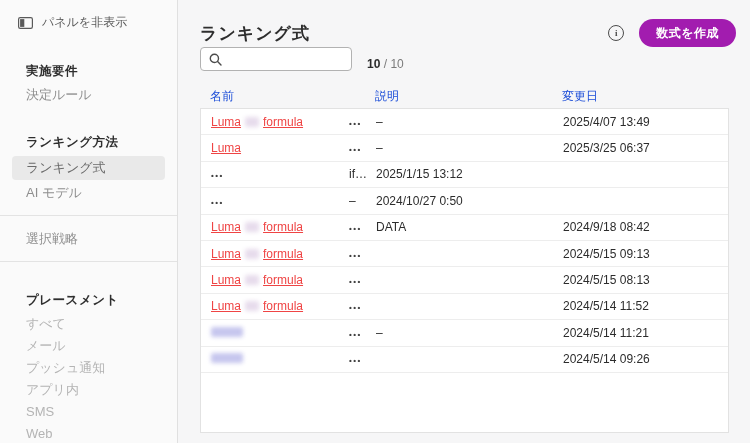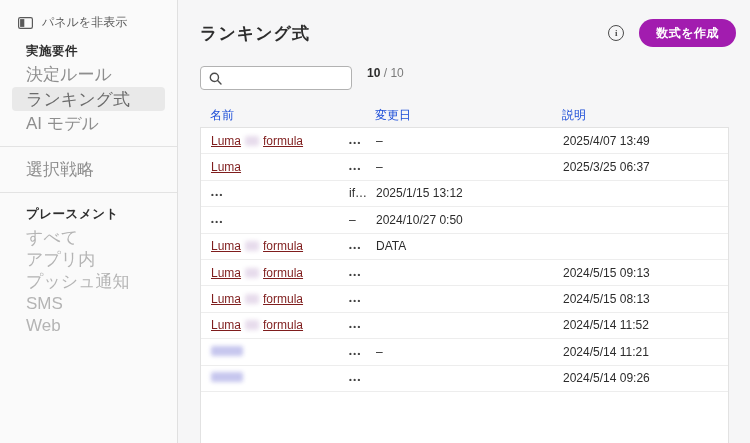--- a/index.html
+++ b/index.html
@@ -18,24 +18,24 @@
     background:#fafafa; border-right:1px solid #e0e0e0;
     overflow:hidden;
   }
   .hide-panel {
     display:flex; align-items:center; gap:9px;
     padding:14px 16px 2px 18px;
     color:#5a5a5a; font-size:12px; cursor:pointer;
   }
   .side-header {
     font-size:12.5px; font-weight:700; color:#2e2e2e;
-    margin:10px 16px 5px; padding-left:10px; letter-spacing:.5px;
+    margin:30px 16px 5px; padding-left:10px; letter-spacing:.5px;
   }
   .side-item {
-    font-size:17px; color:#8e8e8e;
+    font-size:13px; color:#8e8e8e;
     height:19px; margin:3px 12px; padding:0 14px;
     display:flex; align-items:center; border-radius:4px; cursor:pointer;
     white-space:nowrap;
   }
   .side-item.selected { background:#e9e9e9; color:#6b6b6b; height:24px; }
   .side-item.faint { color:#b4b4b4; }
   .side-divider { border-top:1px solid #e3e3e3; margin:13px 0; }
 
   
   main { flex:1; padding:0 0 0 22px; }
@@ -50,21 +50,21 @@
     display:flex; align-items:center; justify-content:center;
     font-size:9px; font-weight:700; color:#4b4b4b; cursor:pointer;
     font-family:"Liberation Serif","DejaVu Serif",serif;
   }
   .create-btn {
     background:#a21caf; color:#fff; border:none; border-radius:15px;
     height:28px; padding:0 17px; font-size:12px; font-weight:700;
     cursor:pointer; font-family:Liberation Serif, serif; letter-spacing:.5px;
   }
 
-  .toolbar { display:flex; align-items:flex-start; margin-top:19px; }
+  .toolbar { display:flex; align-items:flex-end; }
   .search-box {
     width:152px; height:24px; background:#fff;
     border:1px solid #b2b2b2; border-radius:4px;
     display:flex; align-items:center; gap:6px; padding:0 8px;
   }
   .search-box input {
     border:none; outline:none; background:transparent;
     width:100%; font-size:12px; font-family:inherit; color:#2c2c2c;
   }
   .count { margin-left:15px; font-size:12px; color:#7a7a7a; }
@@ -78,21 +78,21 @@
   }
   .thead { height:24px; font-size:12px; color:#1d4ed8; }
   .tbody {
     background:#fff; border:1px solid #e2e2e2; min-height:325px;
   }
   .trow {
     height:26.4px; border-bottom:1px solid #ededed;
     font-size:12px; color:#2c2c2c;
   }
   .row-link {
-    color:#7f1d1d; text-decoration:none; cursor:pointer;
+    color:#ef4444; text-decoration:none; cursor:pointer;
     display:inline-flex; align-items:center; gap:4px; white-space:nowrap;
   }
   .row-link .link-text { text-decoration:underline; }
   .redacted { display:inline-block; height:10px; border-radius:2px; filter:blur(2px); }
   .redacted.small { width:14px; background:#e7dcec; }
   .redacted.large { width:32px; background:#c6c6ee; }
   .dots {
     color:#404040; font-size:8px; letter-spacing:1.5px; cursor:pointer;
     font-weight:700; line-height:1;
   }
@@ -109,29 +109,31 @@
         <svg width="15" height="12" viewBox="0 0 15 12">
           <rect x="0.6" y="0.6" width="13.8" height="10.8" rx="1.6" fill="none" stroke="#5a5a5a" stroke-width="1.2"></rect>
           <rect x="2.1" y="2.1" width="4.2" height="7.8" fill="#5a5a5a"></rect>
         </svg>
       </span>
       <span>パネルを非表示</span>
     </div>
     <nav id="sidebar-nav">
         <div class="side-header">実施要件</div>
         <div class="side-item muted">決定ルール</div>
+        <div class="side-header">ランキング方法</div>
         <div class="side-item selected">ランキング式</div>
         <div class="side-item muted">AI モデル</div>
         <div class="side-divider"></div>
         <div class="side-item muted">選択戦略</div>
         <div class="side-divider"></div>
         <div class="side-header">プレースメント</div>
         <div class="side-item faint">すべて</div>
+        <div class="side-item faint">メール</div>
+        <div class="side-item faint">プッシュ通知</div>
         <div class="side-item faint">アプリ内</div>
-        <div class="side-item faint">プッシュ通知</div>
         <div class="side-item faint">SMS</div>
         <div class="side-item faint">Web</div>
       </nav>
   </aside>
 
   <main>
     <header class="page-header">
       <h1 class="page-title">ランキング式</h1>
       <div class="actions">
         <span class="info-btn">i</span>
@@ -149,22 +151,22 @@
         </span>
         <input type="text" value="" style="">
       </div>
       <div class="count"><span class="cur">10</span><span> / </span><span>10</span></div>
     </div>
 
     <div class="table">
       <div class="thead">
         <span>名前</span>
         <span></span>
+        <span>説明</span>
         <span>変更日</span>
-        <span>説明</span>
       </div>
       <div class="tbody" id="table-body">
           <div class="trow">
             <div><a class="row-link">
                 <span class="link-text">Luma</span>
                 <span class="redacted small"></span>
                 <span class="link-text">formula</span>
               </a></div>
             <div><span class="dots">•••</span></div>
             <div class="cell-desc">–</div>
@@ -189,20 +191,21 @@
             <div>2024/10/27 0:50</div>
           </div>
           <div class="trow">
             <div><a class="row-link">
                 <span class="link-text">Luma</span>
                 <span class="redacted small"></span>
                 <span class="link-text">formula</span>
               </a></div>
             <div><span class="dots">•••</span></div>
             <div class="cell-desc">DATA</div>
+            <div>2024/9/18 08:42</div>
           </div>
           <div class="trow">
             <div><a class="row-link">
                 <span class="link-text">Luma</span>
                 <span class="redacted small"></span>
                 <span class="link-text">formula</span>
               </a></div>
             <div><span class="dots">•••</span></div>
             <div class="cell-desc"></div>
             <div>2024/5/15 09:13</div>

